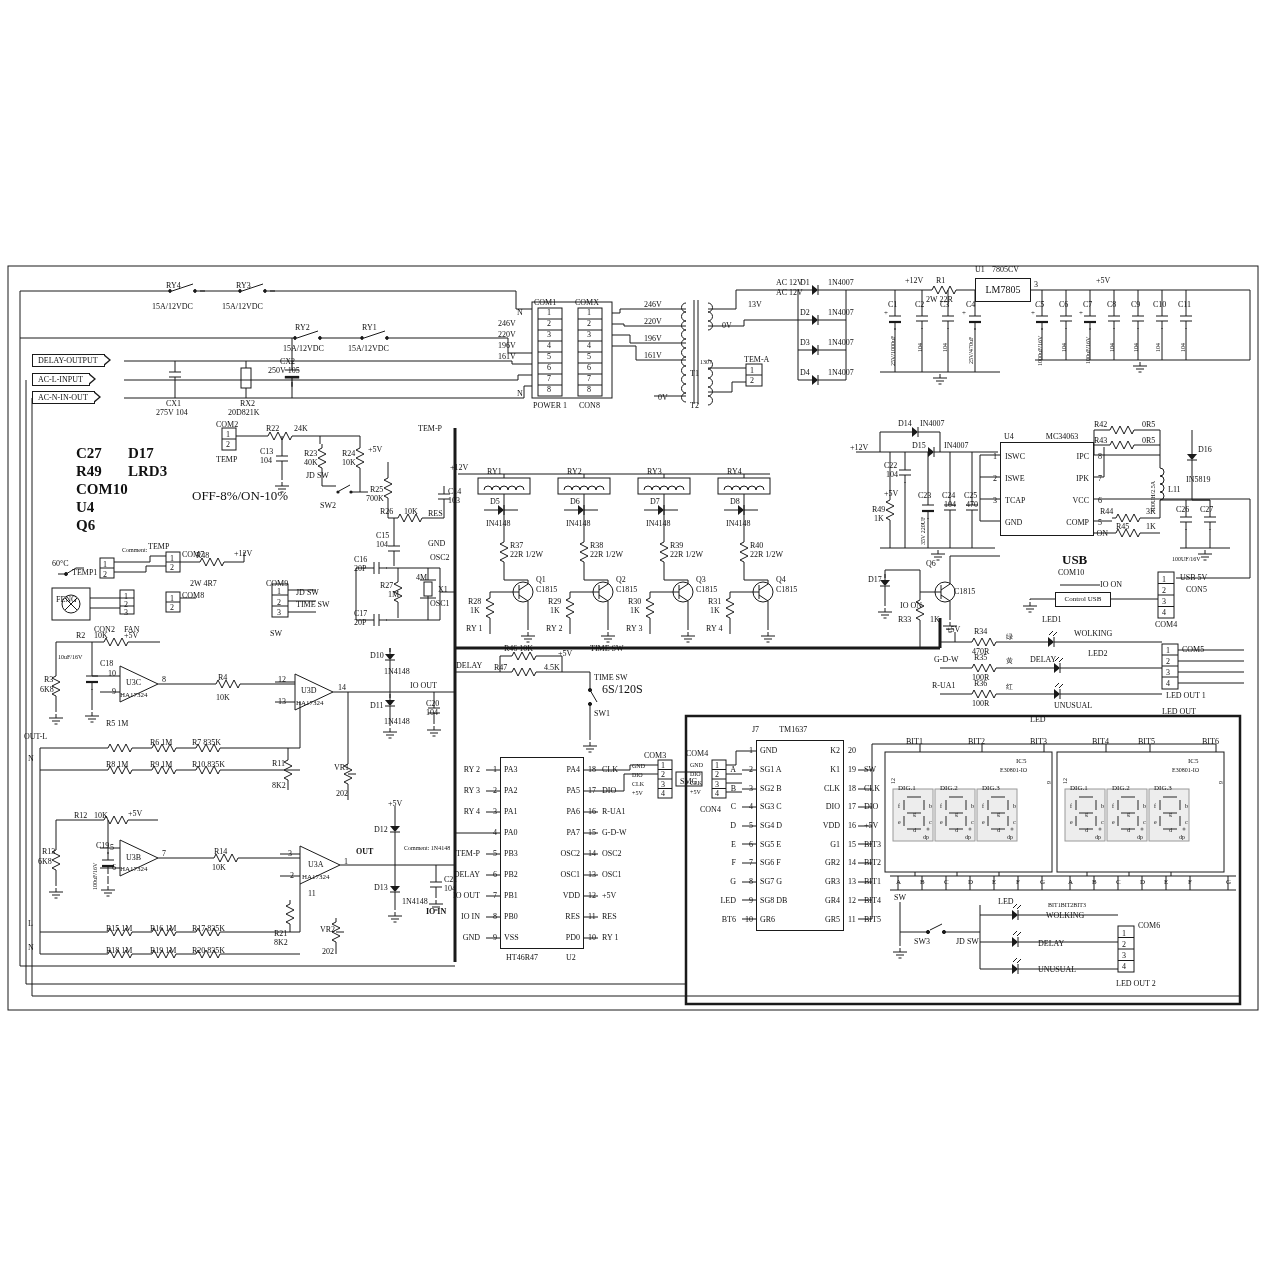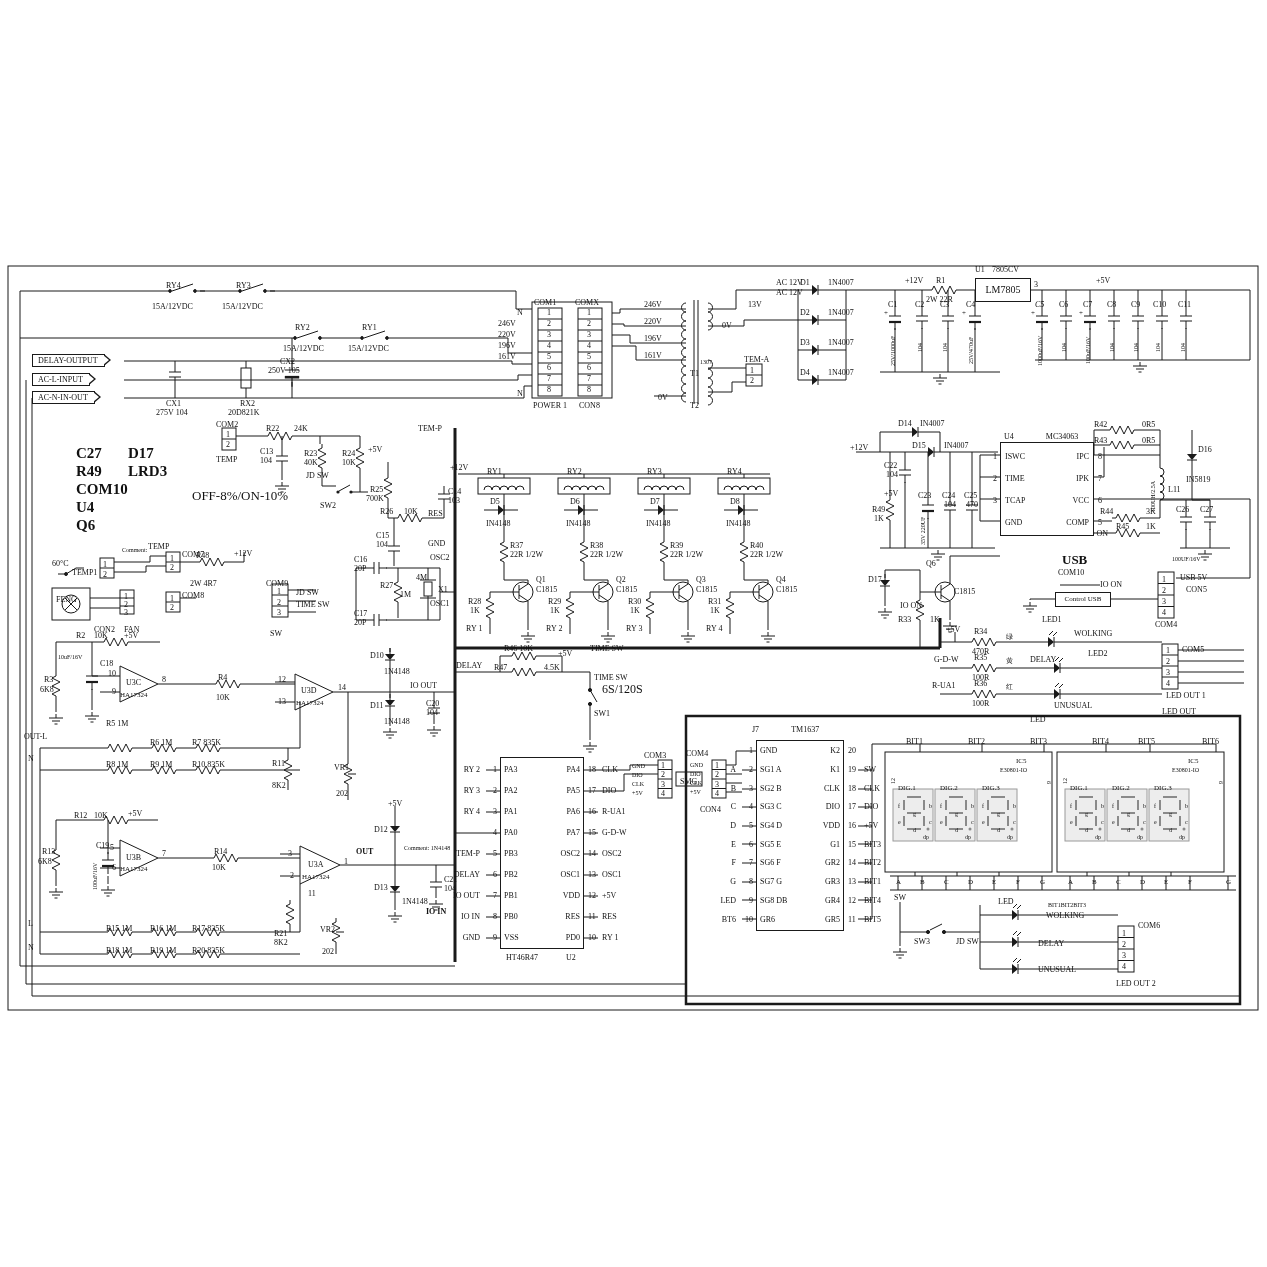--- a/index.html
+++ b/index.html
@@ -38,21 +38,21 @@
 #tm{left:690px;top:736px;width:220px}
 .tm .icrows{padding-top:6px}
 .tm .icrow{height:18.7px}
 .tm .cxl{width:52px;text-align:right;padding-right:6px}
 .tm .cln{width:14px;text-align:right;padding-right:3px}
 .tm .cnl{width:46px;padding-left:4px}
 .tm .cnr{width:42px;text-align:right;padding-right:4px}
 .tm .crn{width:18px;padding-left:4px}
 .tm .cxr{width:40px;padding-left:2px}
 .tm .icbox{left:66px;top:4px;width:88px;height:191px}
-.tm .ichead{left:62px;top:-10px;gap:32px}
+.tm .ichead{left:62px;top:-10px;gap:20px}
 #u4{left:988px;top:432px;width:130px}
 .u4 .icrows{padding-top:14px}
 .u4 .icrow{height:22px}
 .u4 .cln{width:12px;text-align:right;padding-right:3px}
 .u4 .cnl{width:48px;padding-left:5px}
 .u4 .cnr{width:46px;text-align:right;padding-right:5px}
 .u4 .crn{width:14px;padding-left:4px}
 .u4 .icbox{left:12px;top:10px;width:94px;height:94px}
 .u4 .ichead{left:16px;top:1px;gap:32px}
 </style>
@@ -605,21 +605,21 @@
       <span class="lbl" style="left: 448px; top: 488px;">C14</span>
       <span class="lbl" style="left: 448px; top: 497px;">103</span>
       <span class="lbl" style="left: 376px; top: 532px;">C15</span>
       <span class="lbl" style="left: 376px; top: 541px;">104</span>
       <span class="lbl" style="left: 418px; top: 425px;">TEM-P</span>
       <span class="lbl" style="left: 428px; top: 540px;">GND</span>
       <span class="lbl" style="left: 354px; top: 556px;">C16</span>
       <span class="lbl" style="left: 354px; top: 565px;">20P</span>
       <span class="lbl" style="left: 430px; top: 554px;">OSC2</span>
       <span class="lbl" style="left: 380px; top: 582px;">R27</span>
-      <span class="lbl" style="left: 400px; top: 591px;">1M</span>
+      <span class="lbl" style="left: 388px; top: 591px;">1M</span>
       <span class="lbl" style="left: 416px; top: 574px;">4M</span>
       <span class="lbl" style="left: 438px; top: 586px;">X1</span>
       <span class="lbl" style="left: 354px; top: 610px;">C17</span>
       <span class="lbl" style="left: 354px; top: 619px;">20P</span>
       <span class="lbl" style="left: 430px; top: 600px;">OSC1</span>
       <span class="lbl bold" style="left: 76px; top: 446px; font-size: 15px;">C27</span>
       <span class="lbl bold" style="left: 128px; top: 446px; font-size: 15px;">D17</span>
       <span class="lbl bold" style="left: 76px; top: 464px; font-size: 15px;">R49</span>
       <span class="lbl bold" style="left: 128px; top: 464px; font-size: 15px;">LRD3</span>
       <span class="lbl bold" style="left: 76px; top: 482px; font-size: 15px;">COM10</span>
@@ -1070,21 +1070,21 @@
   <div class="icbox"></div>
   <div class="icrows">
     <div class="icrow">
           <span class="cln">1</span>
           <span class="cnl">ISWC</span>
           <span class="cnr">IPC</span>
           <span class="crn">8</span>
         </div>
     <div class="icrow">
           <span class="cln">2</span>
-          <span class="cnl">TIME</span>
+          <span class="cnl">ISWE</span>
           <span class="cnr">IPK</span>
           <span class="crn">7</span>
         </div>
     <div class="icrow">
           <span class="cln">3</span>
           <span class="cnl">TCAP</span>
           <span class="cnr">VCC</span>
           <span class="crn">6</span>
         </div>
     <div class="icrow">

